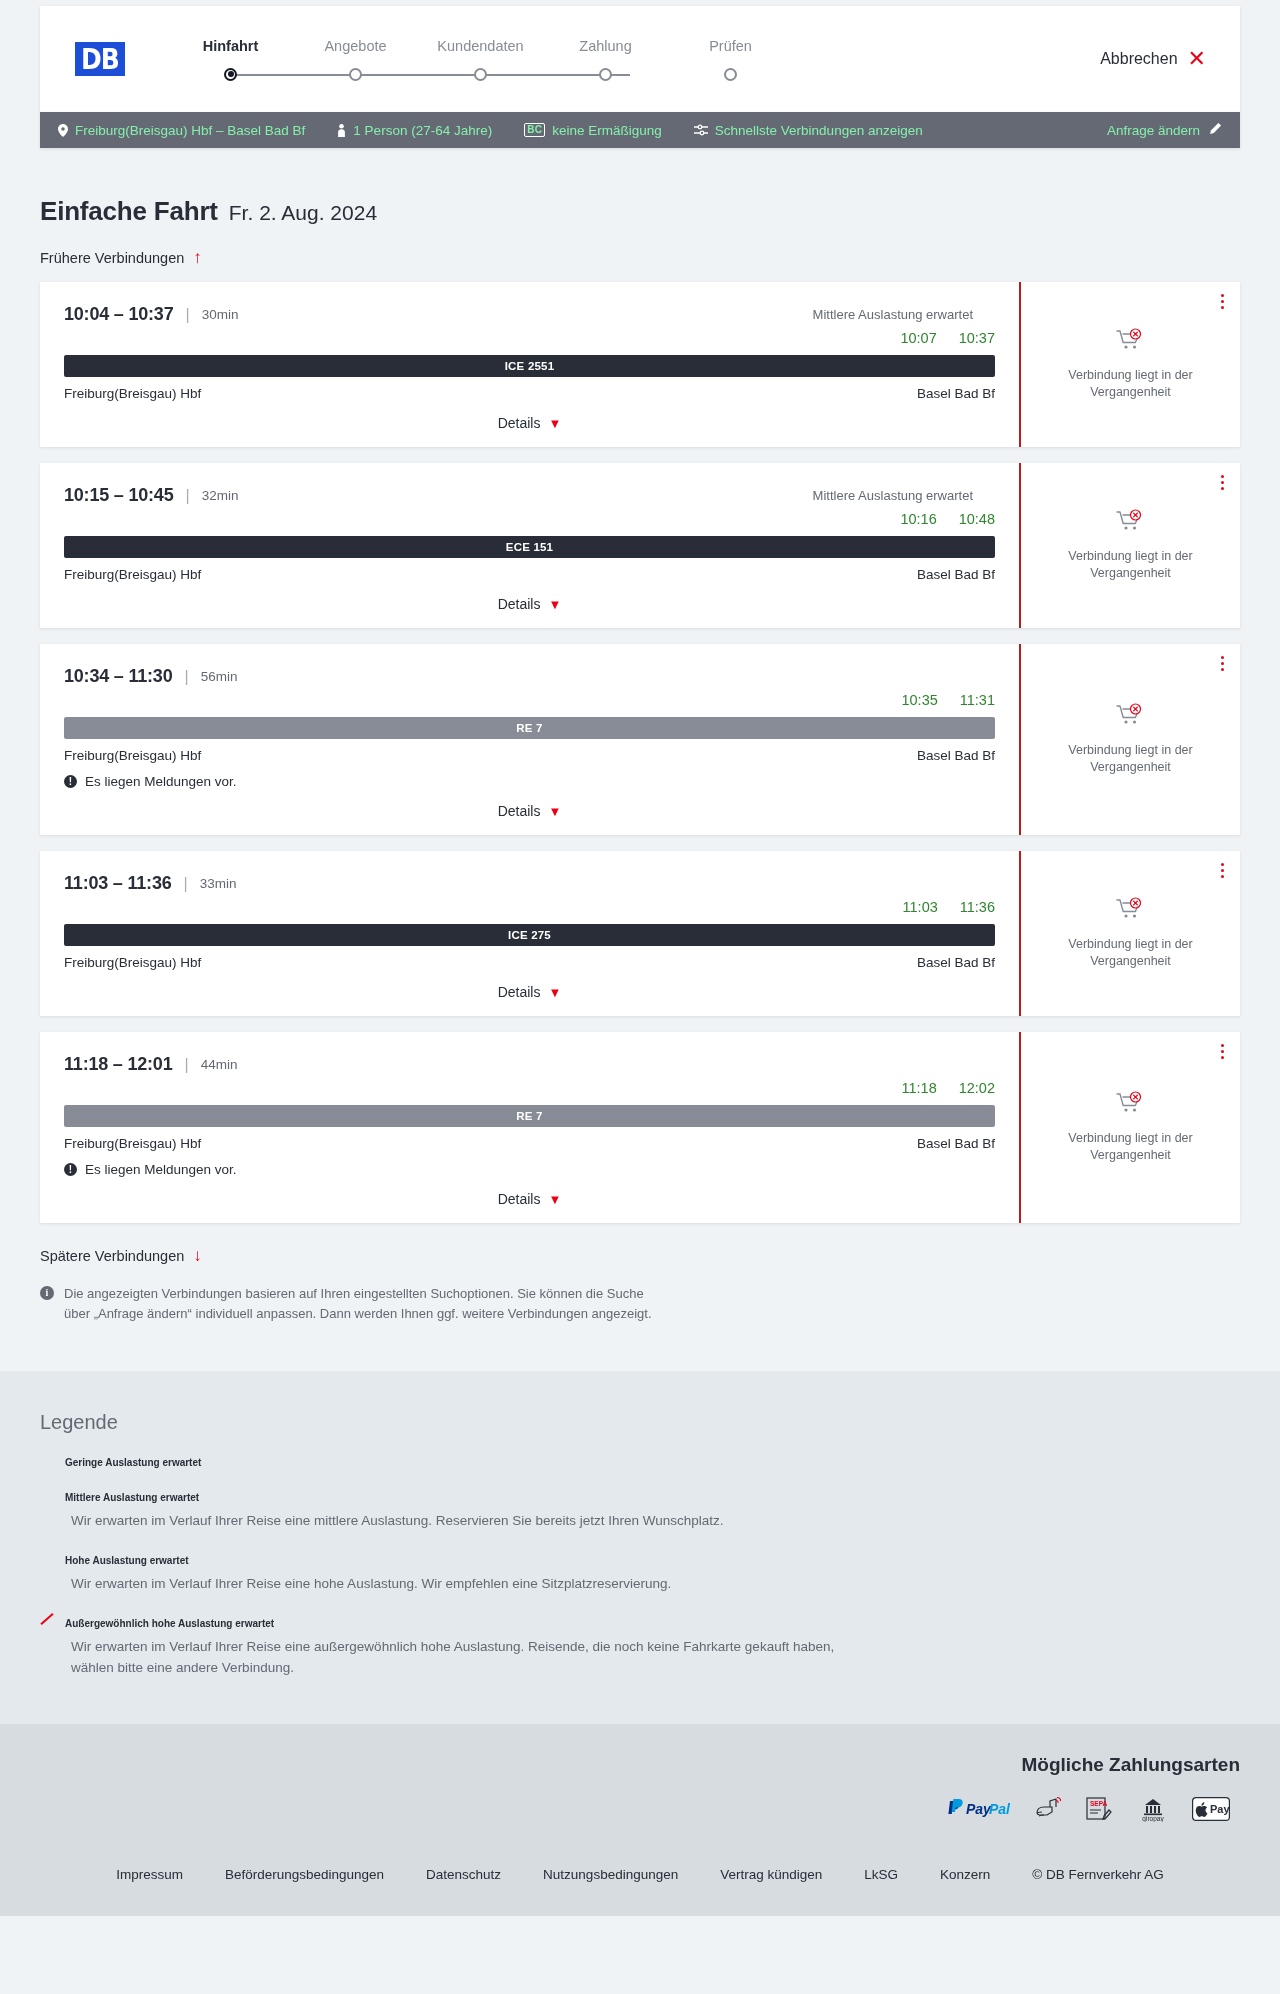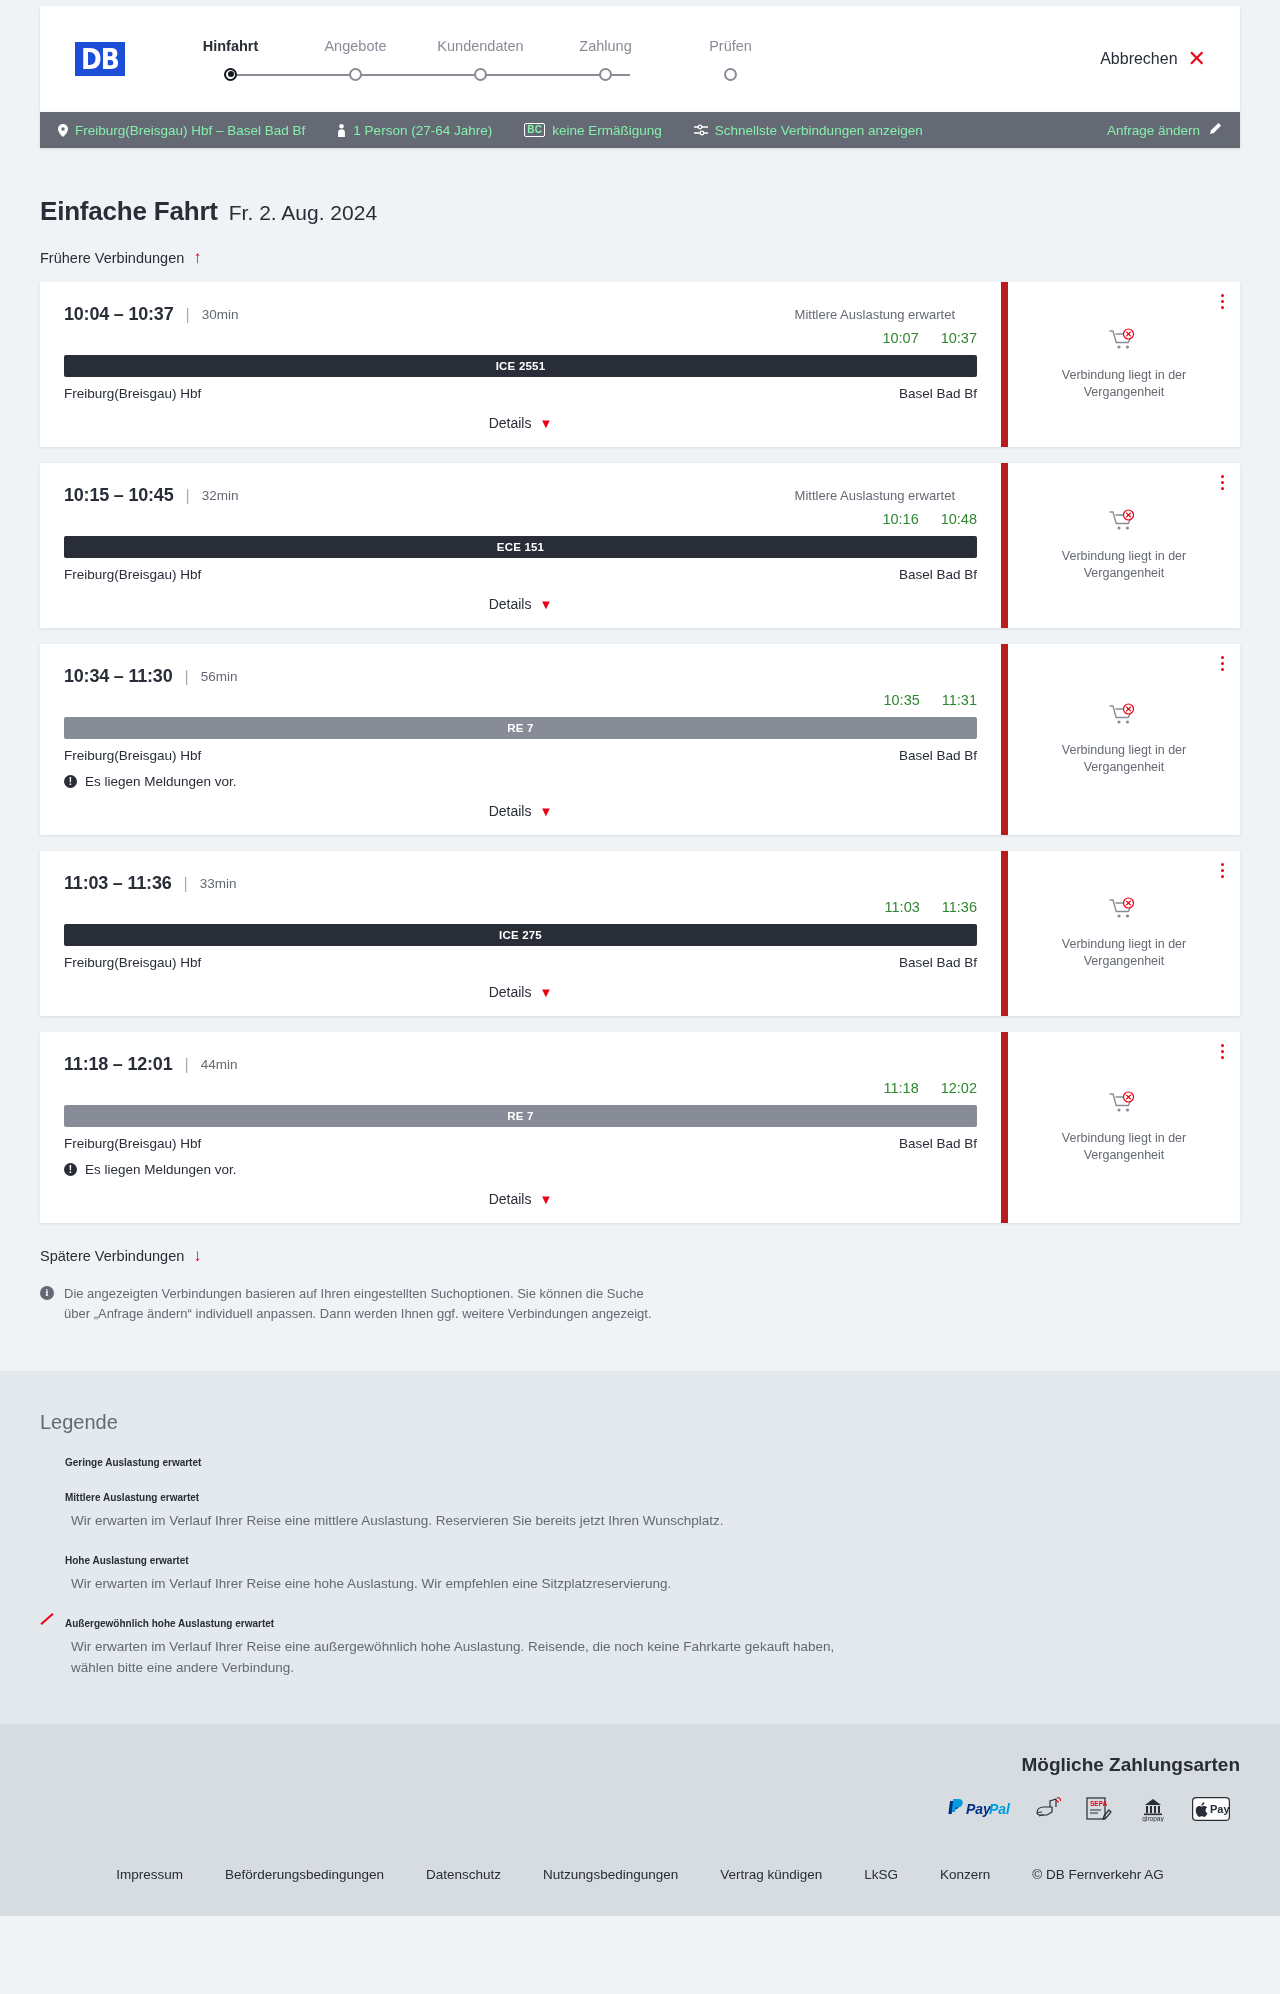--- a/index.html
+++ b/index.html
@@ -153,21 +153,21 @@
     display:inline-flex; align-items:center; justify-content:center;
     line-height:1; flex:none;
   }
   .details {
     display:flex; align-items:center; justify-content:center; gap:8px;
     margin-top:14px; font-size:14px; cursor:pointer; color:#282d37;
   }
   .chev { color:#ec0016; font-size:13px; line-height:1; }
 
   .card-right {
-    width:239px; border-left:7px solid #b91c1c;
+    width:221px; border-left:2px solid #b91c1c;
     position:relative;
     display:flex; flex-direction:column;
     align-items:center; justify-content:center;
     padding:0 18px;
   }
   .kebab {
     position:absolute; top:12px; right:16px;
     display:flex; flex-direction:column; gap:3px; cursor:pointer;
   }
   .kebab i { width:3px; height:3px; background:#ec0016; border-radius:50%; display:block; }

